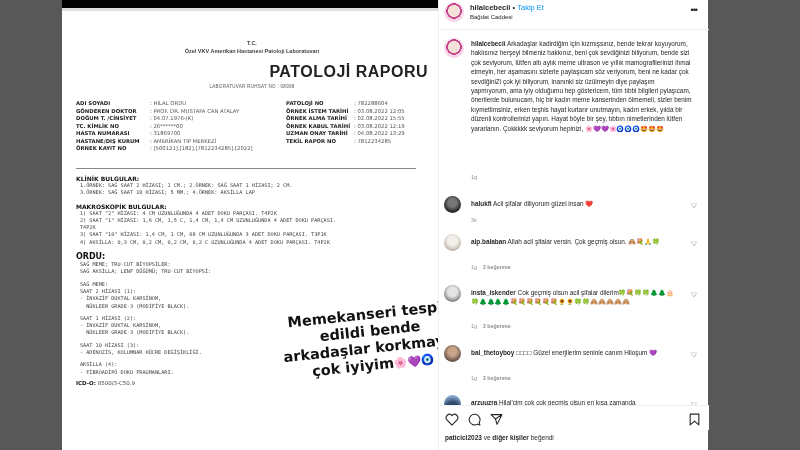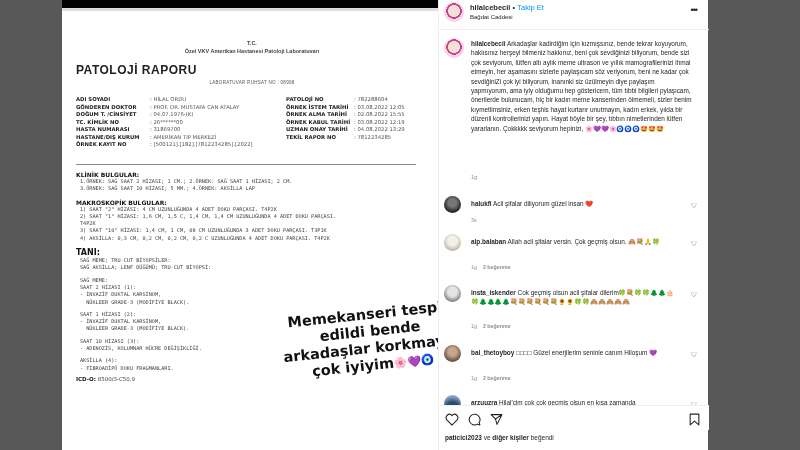--- a/index.html
+++ b/index.html
@@ -6,21 +6,21 @@
   html, body { width: 800px; height: 450px; overflow: hidden; background: #585858; font-family: "Liberation Sans", sans-serif; }
   .stage { position: relative; width: 800px; height: 450px; background: #585858; }
 
   
   .media { position: absolute; left: 62px; top: 0; width: 376px; height: 450px; background: #fff; overflow: hidden; }
   .media .topbar { position: absolute; left: 0; top: 0; width: 100%; height: 8px; background: #000; }
   .media .topshade { position: absolute; left: 0; top: 8px; width: 100%; height: 3px; background: #ddd; }
   .doc { position: absolute; left: 14px; top: 40px; width: 352px; color: #333; }
   .doc .tc { text-align: center; font-size: 5.5px; font-weight: bold; color: #444; }
   .doc .inst { text-align: center; font-size: 5.5px; font-weight: bold; color: #444; margin-top: 2px; }
-  .doc .title { text-align: left; font-size: 12px; font-weight: bold; letter-spacing: 0.5px; margin-top: 9px; color: #222; }
+  .doc .title { text-align: right; font-size: 16px; font-weight: bold; letter-spacing: 0.5px; margin-top: 9px; color: #222; }
   .doc .ruhsat { text-align: center; font-size: 4.5px; color: #555; margin-top: 3px; letter-spacing: 0.3px; }
 
   .info { position: relative; margin-top: 11px; height: 66px; font-family: "DejaVu Sans", sans-serif; font-size: 5.3px; }
   .info .col { position: absolute; top: 0; }
   .info .row { height: 7.5px; white-space: nowrap; }
   .info .k { font-weight: bold; color: #222; display: inline-block; }
   .info .v { color: #555; }
   .info .lk { width: 74px; }
   .info .rk { width: 68px; }
   .rule { height: 1px; background: #888; margin: 2px 0 0 0; width: 340px; }
@@ -112,21 +112,21 @@
       <div class="sec">
         <div class="h">MAKROSKOPİK BULGULAR:</div>
         <div class="l">1) SAAT "2" HİZASI: 4 CM UZUNLUĞUNDA 4 ADET DOKU PARÇASI. T4P2K</div>
         <div class="l">2) SAAT "1" HİZASI: 1,6 CM, 1,5 C, 1,4 CM, 1,4 CM UZUNLUĞUNDA 4 ADET DOKU PARÇASI.</div>
         <div class="l">T4P2K</div>
         <div class="l">3) SAAT "10" HİZASI: 1,4 CM, 1 CM, 08 CM UZUNLUĞUNDA 3 ADET DOKU PARÇASI. T3P1K</div>
         <div class="l">4) AKSİLLA: 0,3 CM, 0,2 CM, 0,2 CM, 0,2 C UZUNLUĞUNDA 4 ADET DOKU PARÇASI. T4P2K</div>
       </div>
 
       <div class="sec">
-        <div class="h big">TANI:</div>
+        <div class="h big">ORDU:</div>
         <div class="l">SAĞ MEME; TRU-CUT BİYOPSİLER:</div>
         <div class="l">SAĞ AKSİLLA; LENF DÜĞÜMÜ; TRU-CUT BİYOPSİ:</div>
         <div class="gap"></div>
         <div class="l">SAĞ MEME:</div>
         <div class="l">SAAT 2 HİZASI (1):</div>
         <div class="l">- İNVAZİF DUKTAL KARSİNOM,</div>
         <div class="l">  NÜKLEER GRADE-3 (MODİFİYE BLACK).</div>
         <div class="gap"></div>
         <div class="l">SAAT 1 HİZASI (2):</div>
         <div class="l">- İNVAZİF DUKTAL KARSİNOM,</div>

